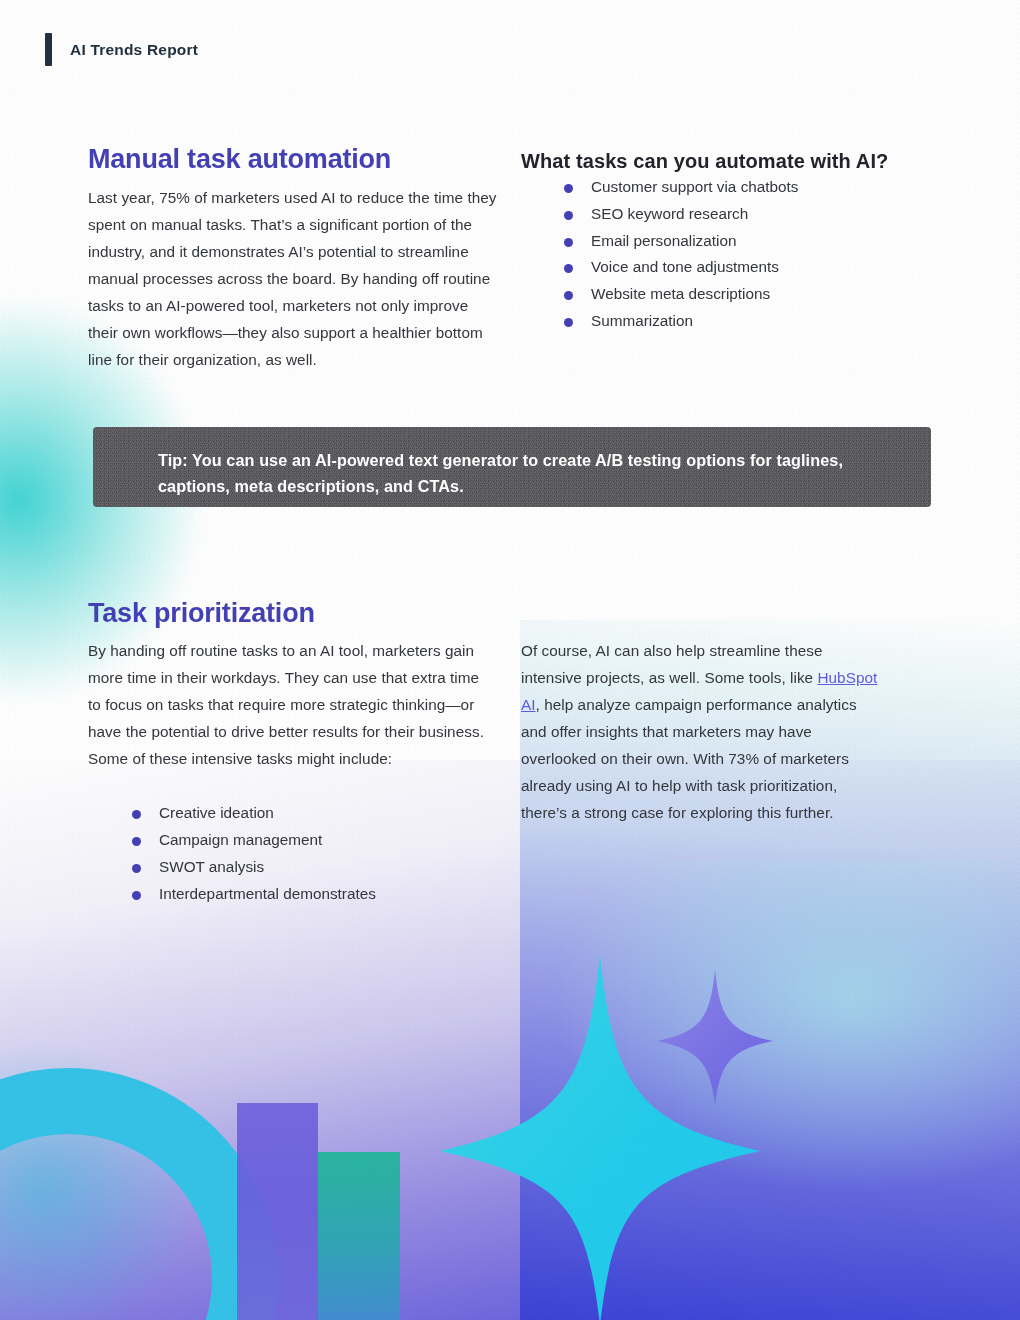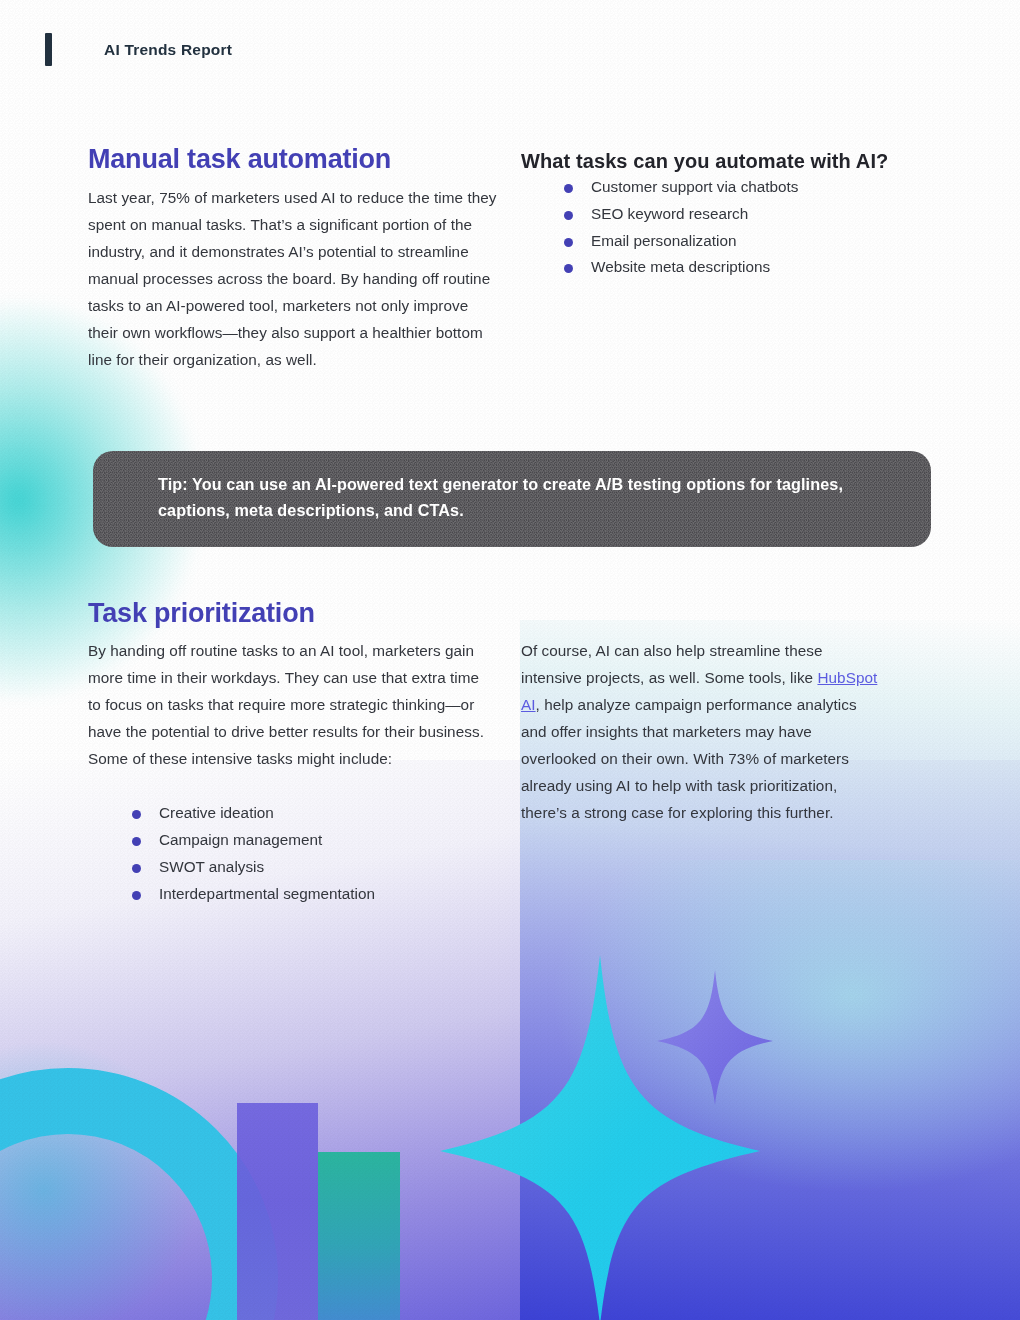--- a/index.html
+++ b/index.html
@@ -94,21 +94,21 @@
     background-size:5px 5px, 7px 7px;
   }
 
   
   .content{position:relative;z-index:5;}
 
   
   .doc-header{position:absolute;left:45px;top:33px;display:flex;align-items:center;gap:18px;}
   .header-bar{width:7px;height:33px;background:#22313f;border-radius:1px;}
   .header-title{
-    font-size:15.5px;font-weight:bold;color:#22313f;letter-spacing:.2px;margin-left:34px;
+    font-size:15.5px;font-weight:bold;color:#22313f;letter-spacing:.2px;
   }
 
   
   .h-section{
     position:absolute;
     font-size:27px;font-weight:bold;color:#4340b4;
     letter-spacing:-.2px;
   }
   #h-manual{left:88px;top:122px;}
   #h-taskprio{left:88px;top:576px;}
@@ -145,26 +145,25 @@
     width:9px;height:9px;border-radius:50%;
     background:#4340b4;
   }
   #list-automate{left:556px;top:170px;width:370px;}
   #list-automate li{line-height:26.8px;}
   #list-intensive{left:124px;top:796px;width:400px;}
   #list-intensive li{line-height:26.9px;}
 
   
   .tip-box{
-    position:absolute;left:93px;top:427px;width:838px;height:96px;
-    border-radius:20px;
+    position:absolute;left:93px;top:427px;width:838px;height:80px;
+    border-radius:4px;
     background:#59585c;
     box-sizing:border-box;
     overflow:hidden;
-    margin-top:24px;
   }
   .tip-noise{
     position:absolute;inset:0;
     opacity:.55;
     background-image:
       repeating-radial-gradient(circle at 10% 20%, rgba(255,255,255,.16) 0 1px, rgba(0,0,0,0) 1px 2px),
       repeating-radial-gradient(circle at 66% 72%, rgba(0,0,0,.3) 0 1px, rgba(0,0,0,0) 1px 2px),
       repeating-linear-gradient(45deg, rgba(255,255,255,.05) 0 1px, rgba(0,0,0,.05) 1px 2px);
     background-size:4px 4px, 5px 5px, 3px 3px;
   }
@@ -231,35 +230,37 @@
     <h2 class="h-section" id="h-manual">Manual task automation</h2>
 
     <p class="body-para" id="p-manual">Last year, 75% of marketers used AI to reduce the time they spent on manual tasks. That’s a significant portion of the industry, and it demonstrates AI’s potential to streamline manual processes across the board. By handing off routine tasks to an AI-powered tool, marketers not only improve their own workflows—they also support a healthier bottom line for their organization, as well.</p>
 
     <h3 class="h-sub">What tasks can you automate with AI?</h3>
 
     <ul class="blist" id="list-automate">
       <li>Customer support via chatbots</li>
       <li>SEO keyword research</li>
       <li>Email personalization</li>
+      <li>Voice and tone adjustments</li>
       <li>Website meta descriptions</li>
+      <li>Summarization</li>
     </ul>
 
     <div class="tip-box">
       <div class="tip-noise"></div>
       <div class="tip-text">Tip: You can use an AI-powered text generator to create A/B testing options for taglines, captions, meta descriptions, and CTAs.</div>
     </div>
 
     <h2 class="h-section" id="h-taskprio">Task prioritization</h2>
 
     <p class="body-para" id="p-task-left">By handing off routine tasks to an AI tool, marketers gain more time in their workdays. They can use that extra time to focus on tasks that require more strategic thinking—or have the potential to drive better results for their business. Some of these intensive tasks might include:</p>
 
     <p class="body-para" id="p-task-right"><span>Of course, AI can also help streamline these intensive projects, as well. Some tools, like </span><a class="link" href="#">HubSpot AI</a><span>, help analyze campaign performance analytics and offer insights that marketers may have overlooked on their own. With 73% of marketers already using AI to help with task prioritization, there’s a strong case for exploring this further.</span></p>
 
     <ul class="blist" id="list-intensive">
       <li>Creative ideation</li>
       <li>Campaign management</li>
       <li>SWOT analysis</li>
-      <li>Interdepartmental segmentation</li>
+      <li>Interdepartmental demonstrates</li>
     </ul>
 
   </div>
 </div>
 
 </body></html>

